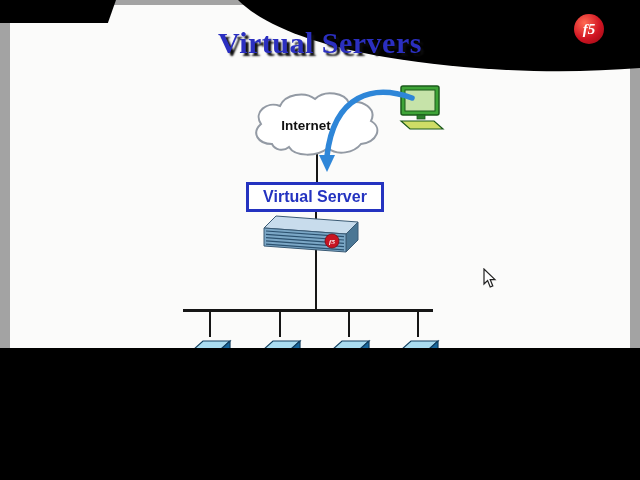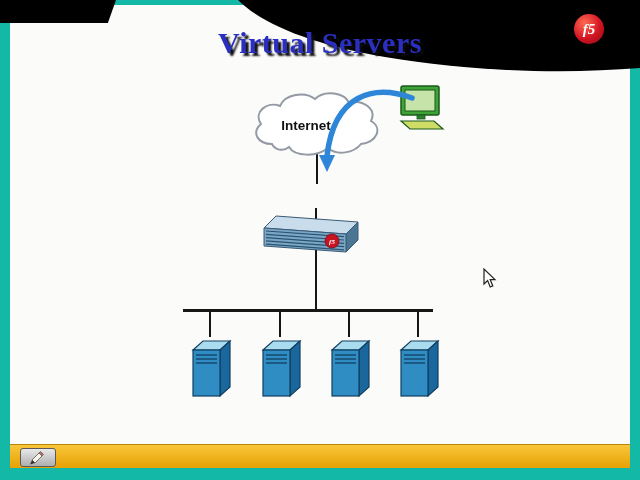--- a/index.html
+++ b/index.html
@@ -1,17 +1,17 @@
 <!DOCTYPE html>
 <html><head>
 <meta charset="utf-8">
 <style>
   html,body{margin:0;padding:0;background:#000;}
   body{font-family:"Liberation Sans",sans-serif;}
-  #frame{position:relative;width:640px;height:480px;background:#14b8a6;overflow:hidden;}
+  #frame{position:relative;width:640px;height:348px;background:#a3a3a3;overflow:hidden;}
   .abs{position:absolute;}
 
   #slide{left:10px;top:5px;width:620px;height:463px;background:#fbfbfa;}
 
   #topleft-bar{left:0;top:0;width:116px;height:23px;background:#000;
                clip-path:polygon(0 0,100% 0,93% 100%,0 100%);}
   #swoosh{left:225px;top:0;width:415px;height:80px;z-index:2;}
 
   #title{left:10px;top:26px;width:620px;text-align:center;z-index:3;
          font-family:"Liberation Serif",serif;font-weight:bold;font-size:30px;
@@ -84,20 +84,23 @@
     <rect x="11" y="6" width="30" height="21" fill="#c6e3a9" stroke="#1b5a1b" stroke-width="1"></rect>
     <rect x="23" y="31" width="8" height="4" fill="#2c7f2c" stroke="#1b5a1b" stroke-width="0.8"></rect>
     <polygon points="7,37 40,37 49,45 16,45" fill="#cfdd66" stroke="#1b5a1b" stroke-width="1.2"></polygon>
   </svg>
 
   <svg id="arrow" class="abs" viewBox="0 0 120 100">
     <path d="M112,16 C74,2 34,12 27,74" fill="none" stroke="#2e86d8" stroke-width="5.5" stroke-linecap="round"></path>
     <polygon points="19,73 35,73 27,90" fill="#2e86d8"></polygon>
   </svg>
 
+  <div id="vs-box" class="abs">
+    <span>Virtual Server</span>
+  </div>
 
   <div id="appliance-line" class="abs vline"></div>
 
   <svg id="appliance" class="abs" viewBox="0 0 108 48">
     <polygon points="6,20 18,8 100,14 88,26" fill="#c8dcec" stroke="#3a5a74" stroke-width="1"></polygon>
     <polygon points="88,26 100,14 100,32 88,44" fill="#4a7694" stroke="#3a5a74" stroke-width="1"></polygon>
     <polygon points="6,20 88,26 88,44 6,38" fill="#7ba7c6" stroke="#3a5a74" stroke-width="1"></polygon>
     <line x1="8" y1="23" x2="86" y2="28.7" stroke="#2c5270" stroke-width="1.2"></line>
     <line x1="8" y1="26.3" x2="86" y2="32" stroke="#2c5270" stroke-width="1.2"></line>
     <line x1="8" y1="29.6" x2="86" y2="35.3" stroke="#2c5270" stroke-width="1.2"></line>

